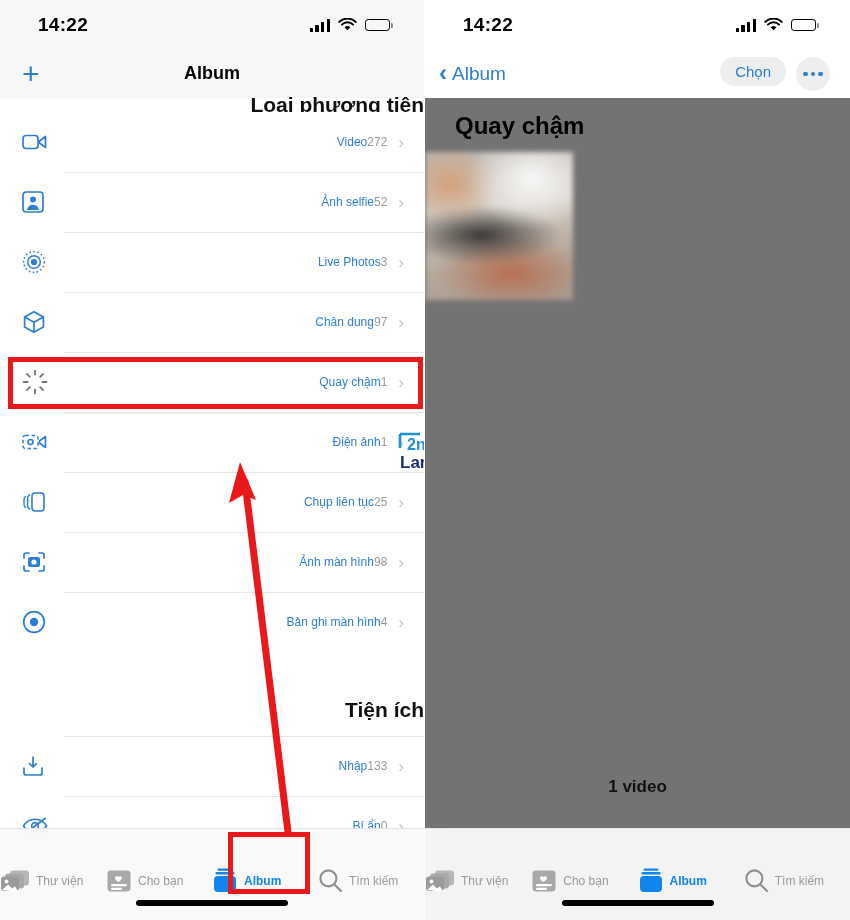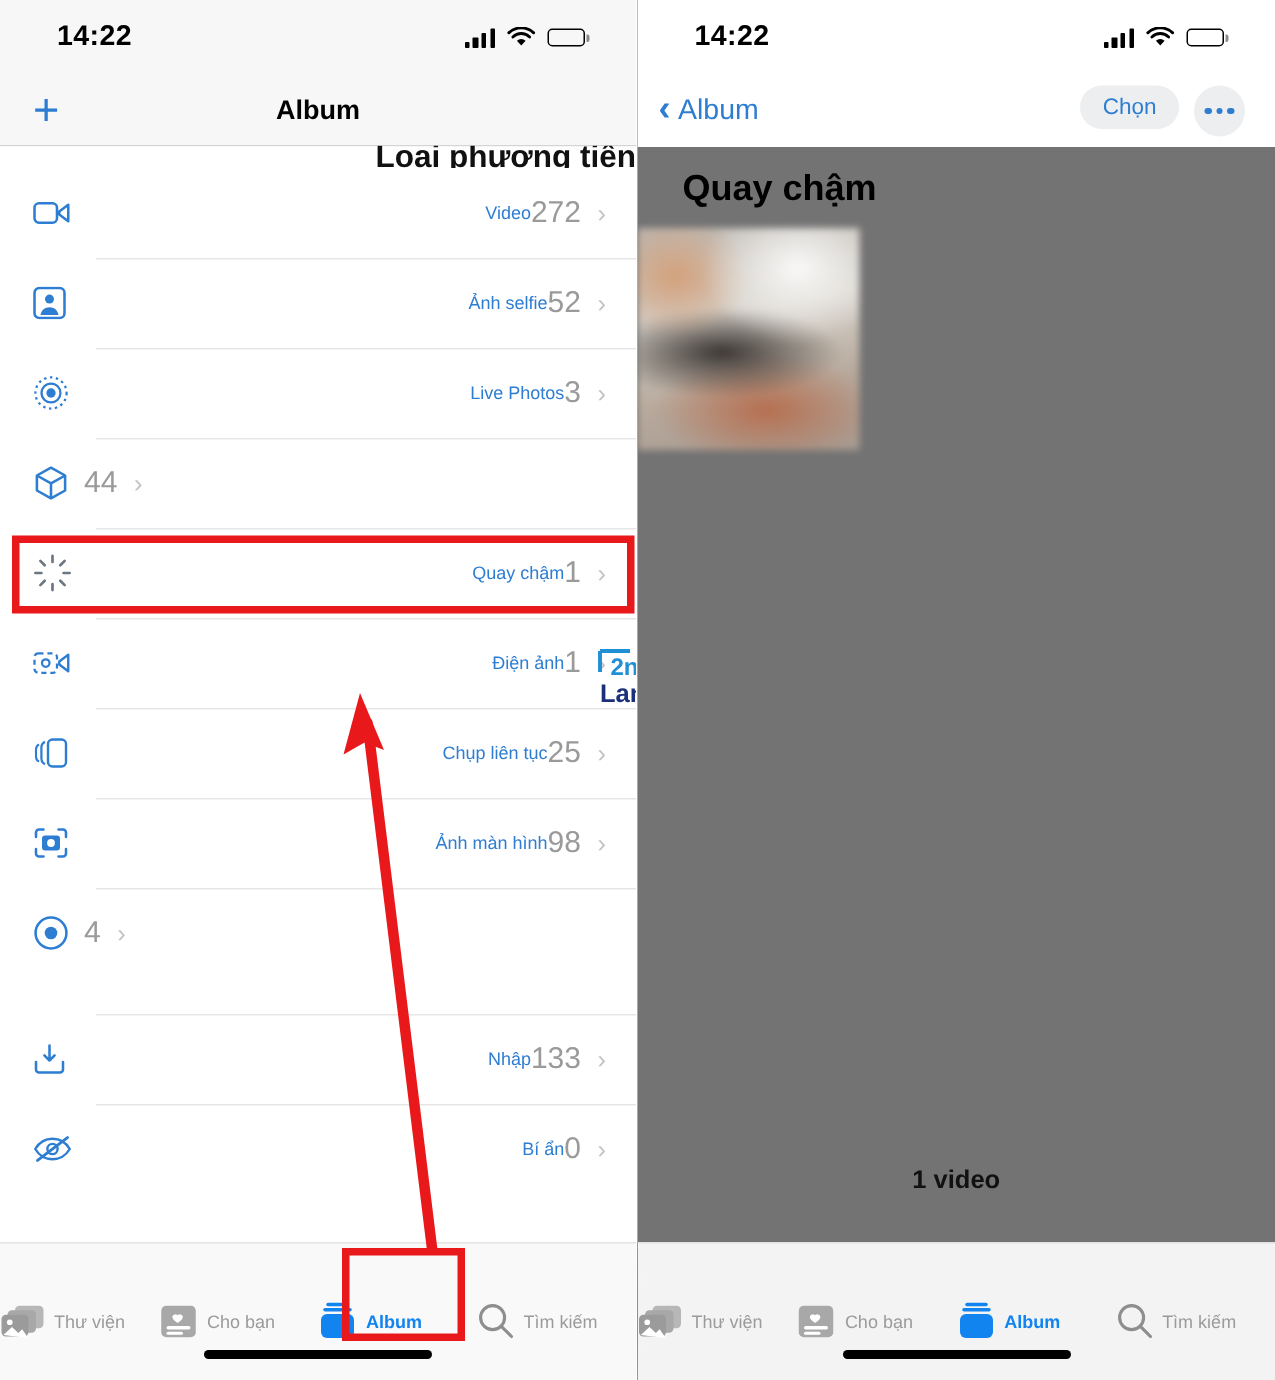--- a/index.html
+++ b/index.html
@@ -53,21 +53,21 @@
   }
   .row {
     display:flex; align-items:center; height:60px;
     padding:0 20px 0 22px; position:relative; cursor:pointer; background:#fff;
   }
   .row + .row::before, .row-sep::before {
     content:""; position:absolute; top:0; left:64px; right:0; height:1px; background:#e6e6e6;
   }
   .row-icon { width:34px; flex:0 0 34px; display:flex; align-items:center; justify-content:flex-start; color:#2d7dd2; }
   .row-label { flex:1; font-size:12px; color:#2d7dd2; }
-  .row-count { font-size:20px; color:#9a9a9a; margin-right:11px; }
+  .row-count { font-size:12px; color:#9a9a9a; margin-right:11px; }
   .chev { color:#c3c3c3; font-size:17px; line-height:1; }
   .spacer-gap { height:24px; background:#fff; }
 
   
   .navbar-right {
     height:48px; display:flex; align-items:center; justify-content:space-between;
     padding:0 20px 0 14px; background:#fff;
   }
   .back-btn { display:flex; align-items:center; gap:5px; color:#2d7dd2; cursor:pointer; }
   .back-chev { font-size:24px; font-weight:bold; line-height:1; margin-top:-2px; }
@@ -198,21 +198,22 @@
         <span class="chev">›</span>
       </div>
 
       <div class="row">
         <span class="row-icon">
           <svg width="24" height="24" viewBox="0 0 24 24">
               <path d="M12 1.8 21.4 7v10L12 22.2 2.6 17V7z" stroke="#2d7dd2" stroke-width="1.7" fill="none" stroke-linejoin="round"></path>
               <path d="M2.6 7 12 12.2 21.4 7M12 12.2v10" stroke="#2d7dd2" stroke-width="1.7" fill="none" stroke-linejoin="round"></path>
             </svg>
         </span>
-        <span class="row-count">44</span>
+        <span class="row-label">Chân dung</span>
+        <span class="row-count">97</span>
         <span class="chev">›</span>
       </div>
 
       <div class="row">
         <span class="row-icon">
           <svg width="26" height="26" viewBox="0 0 26 26">
             <g stroke="#6b7783" stroke-width="1.8" stroke-linecap="round">
               <line x1="13" y1="1.6" x2="13" y2="5.6"></line>
                 <line x1="13" y1="20.4" x2="13" y2="24.4"></line>
               <line x1="1.6" y1="13" x2="5.6" y2="13"></line>
@@ -273,25 +274,27 @@
         <span class="chev">›</span>
       </div>
 
       <div class="row">
         <span class="row-icon">
           <svg width="24" height="24" viewBox="0 0 24 24">
               <circle cx="12" cy="12" r="10.3" stroke="#2d7dd2" stroke-width="1.7" fill="none"></circle>
               <circle cx="12" cy="12" r="4.2" fill="#2d7dd2"></circle>
             </svg>
         </span>
+        <span class="row-label">Bản ghi màn hình</span>
         <span class="row-count">4</span>
         <span class="chev">›</span>
       </div>
 
       <div class="spacer-gap"></div>
+      <div class="section-head">Tiện ích</div>
 
       <div class="row row-sep">
         <span class="row-icon">
           <svg width="22" height="22" viewBox="0 0 22 22">
             <path d="M2 13v5a2 2 0 0 0 2 2h14a2 2 0 0 0 2-2v-5" stroke="#2d7dd2" stroke-width="1.7" fill="none" stroke-linecap="round"></path>
             <path d="M11 2v10m0 0 3.4-3.4M11 12 7.6 8.6" stroke="#2d7dd2" stroke-width="1.7" fill="none" stroke-linecap="round" stroke-linejoin="round"></path>
           </svg>
         </span>
         <span class="row-label">Nhập</span>
         <span class="row-count">133</span>

